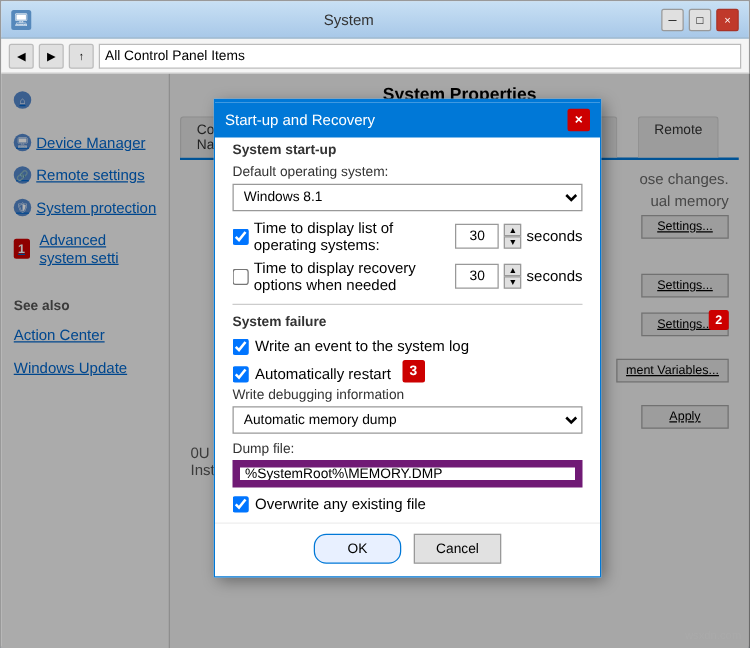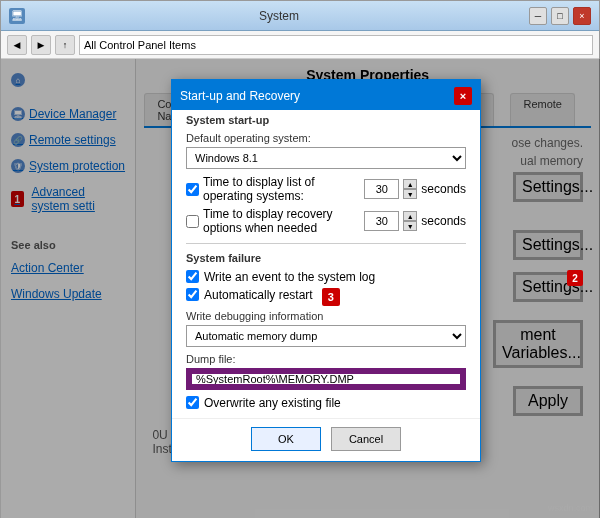--- a/index.html
+++ b/index.html
@@ -169,24 +169,25 @@
       padding: 8px;
       color: #666;
       font-size: 11px;
     }
     .settings-btn {
       display: block;
       margin: 4px 0 4px auto;
       width: 70px;
       padding: 3px 6px;
       background: #e1e1e1;
-      border: 3px solid #a3a3a3;
-      cursor: pointer;
-      font-size: 16px;
+      border: 1px solid #a3a3a3;
+      cursor: pointer;
+      font-size: 10px;
       text-align: center;
+      text-decoration: underline;
     }
 
     
     .modal-overlay {
       position: absolute;
       top: 58px; left: 0;
       width: 600px;
       height: calc(518px - 58px);
       background: rgba(0,0,0,0.3);
       display: flex;
@@ -249,21 +250,21 @@
     .dropdown {
       flex: 1;
       height: 22px;
       border: 1px solid #999;
       background: white;
       padding: 0 4px;
       font-size: 11px;
     }
     .checkbox-row {
       display: flex;
-      align-items: flex-start;
+      align-items: flex-end;
       gap: 5px;
       margin-bottom: 4px;
       font-size: 11px;
     }
     .checkbox-row input[type=checkbox] {
       width: 13px; height: 13px;
     }
     .spinner-row {
       display: flex;
       align-items: center;
@@ -314,20 +315,21 @@
       width: 70px;
       height: 24px;
       border: 1px solid #999;
       background: #e1e1e1;
       cursor: pointer;
       font-size: 11px;
     }
     .dialog-btn.primary {
       background: #e8f0ff;
       border-color: #0078d7;
+      border-radius: 10px;
     }
     .callout-3 {
       background: #cc0000;
       color: white;
       width: 18px; height: 18px;
       border-radius: 2px;
       display: inline-flex; align-items: center; justify-content: center;
       font-weight: bold; font-size: 11px;
       margin-left: 4px;
       vertical-align: middle;

